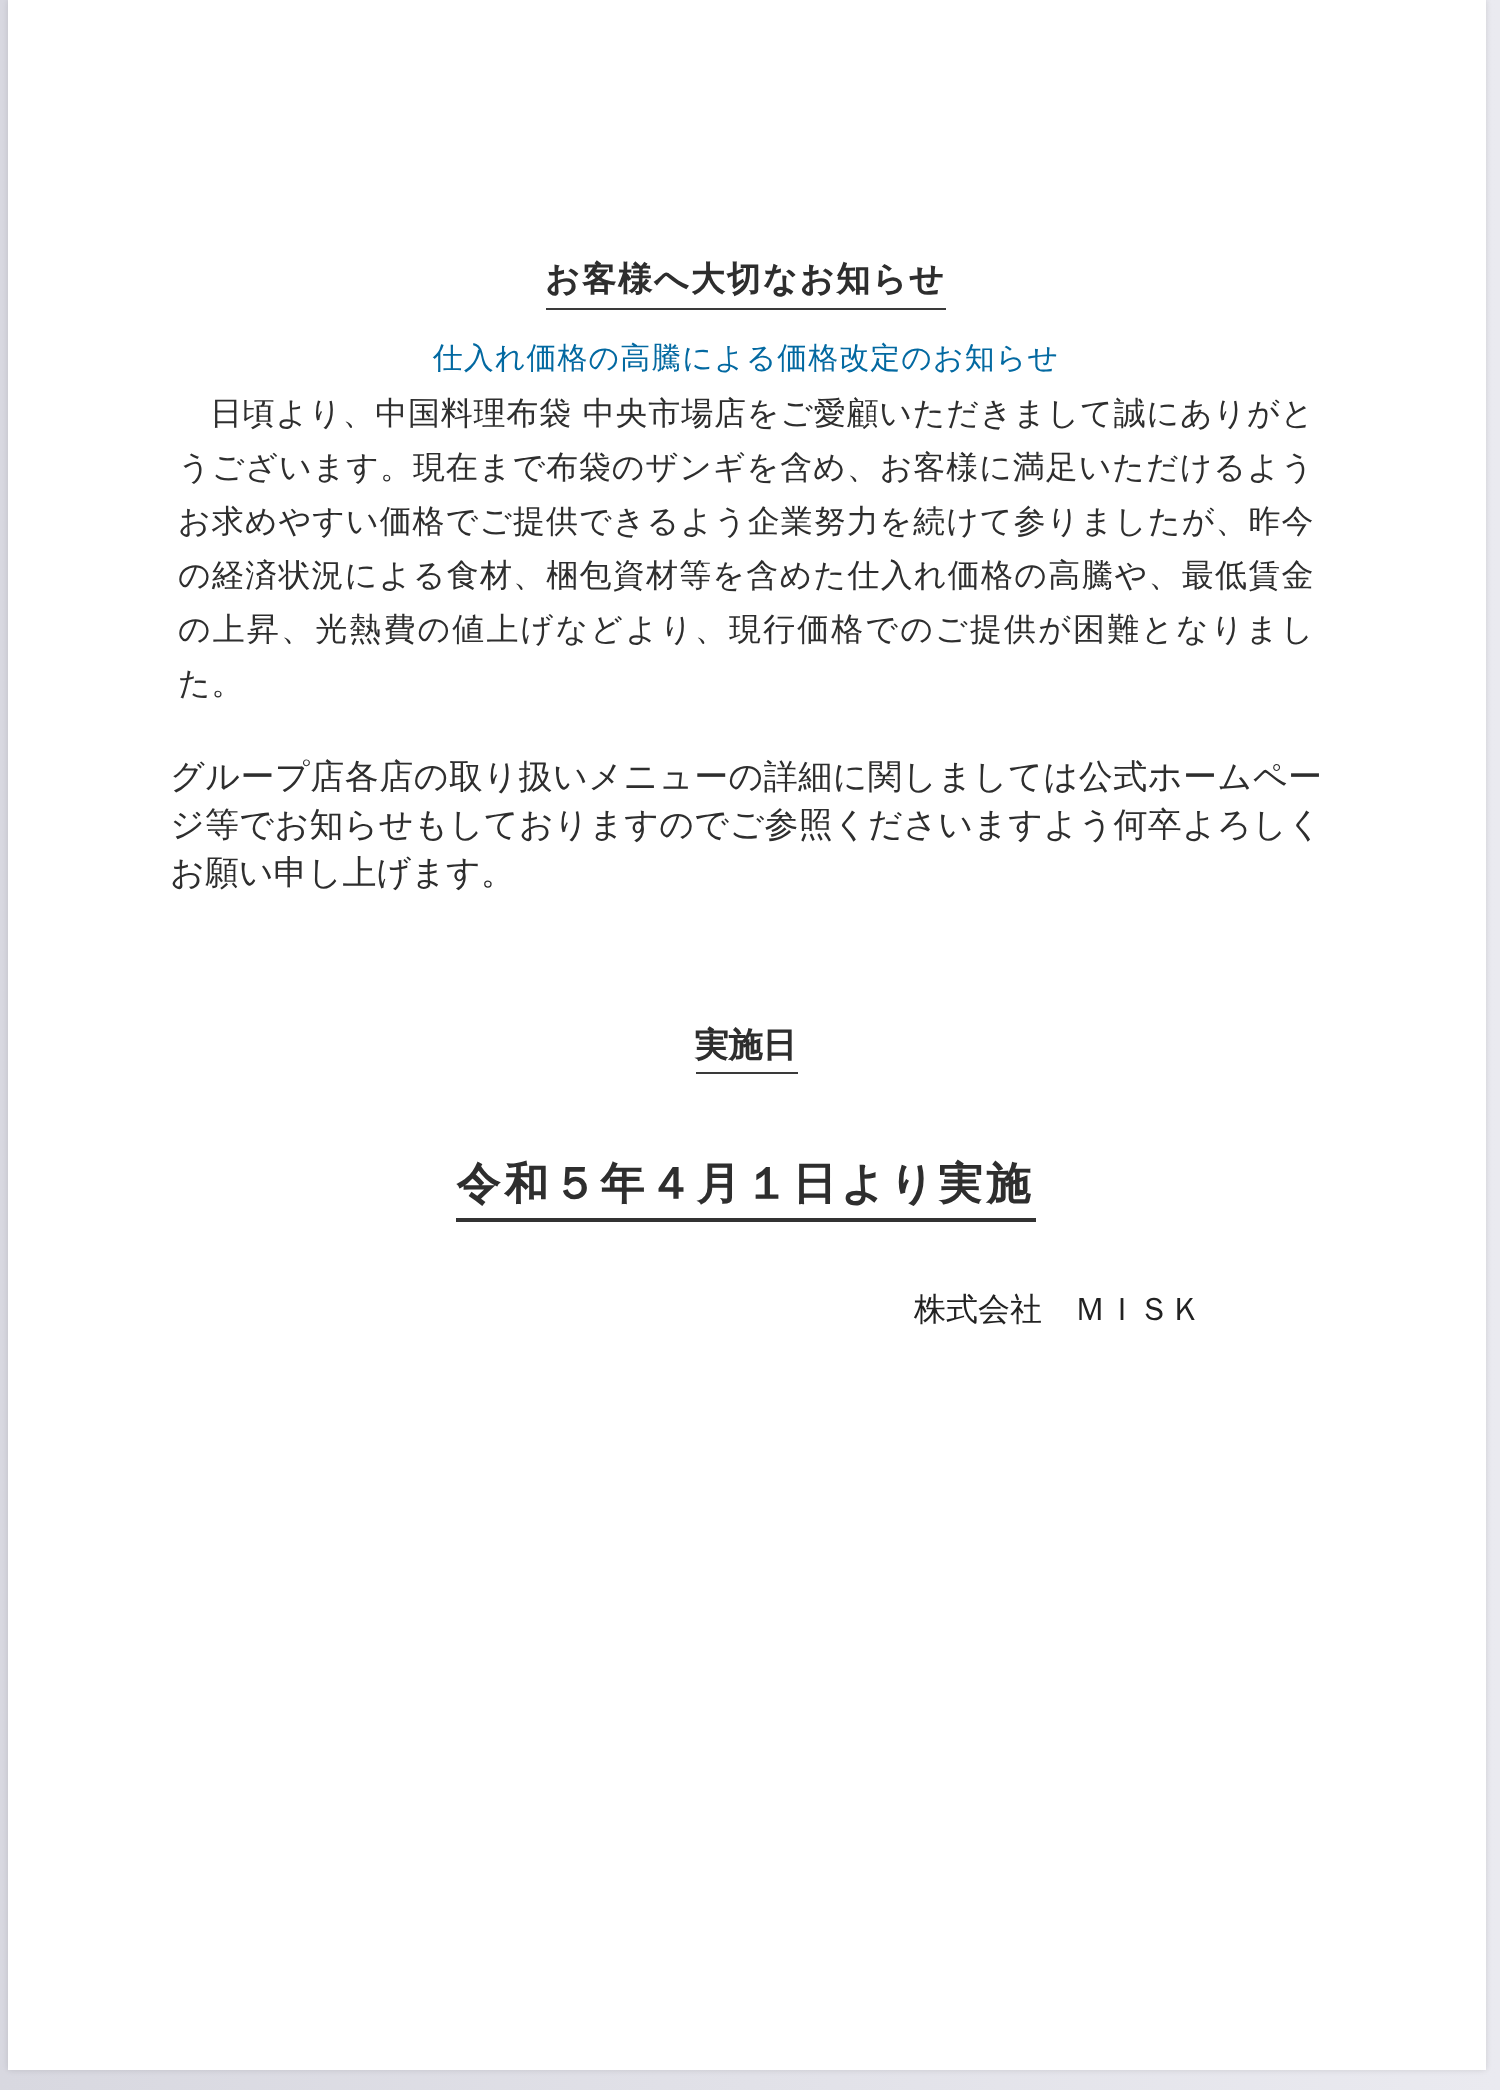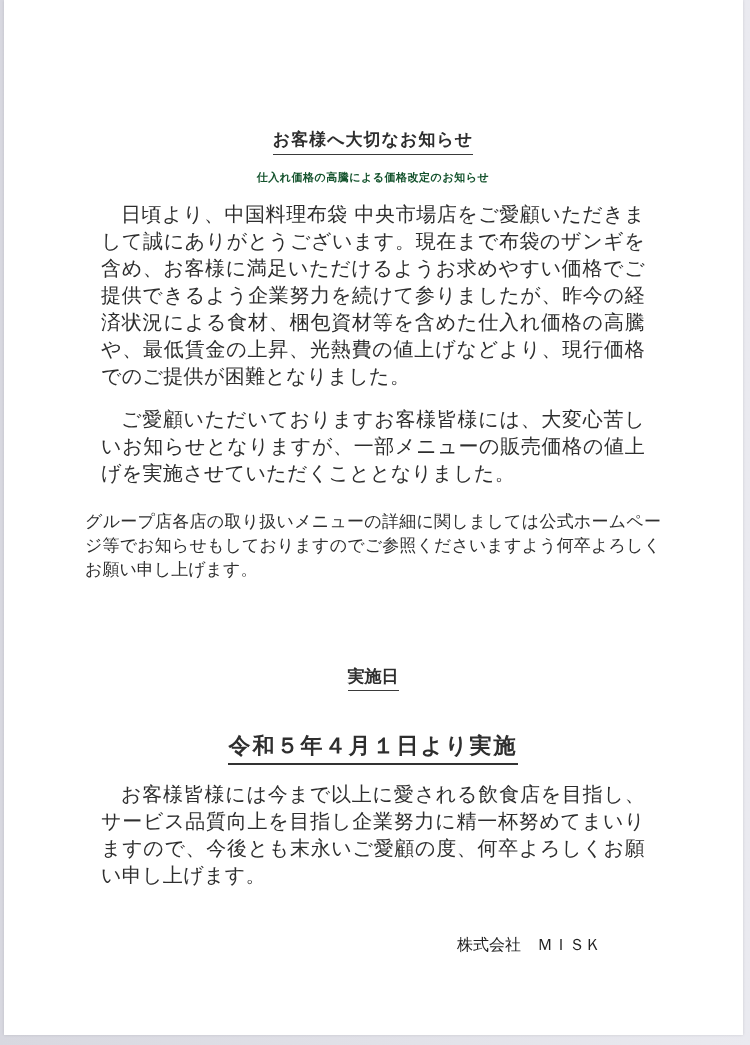--- a/index.html
+++ b/index.html
@@ -41,44 +41,44 @@
     font-weight: bold;
     letter-spacing: 1px;
   }
   .title .u {
     display: inline-block;
     padding-bottom: 3px;
     border-bottom: 1.5px solid #3a3a3a;
   }
   .subtitle {
     margin: 15px 0 0 0;
-    font-size: 11px;
-    font-weight: bold;
-    color: #14532d;
+    font-size: 15px;
+    font-weight: normal;
+    color: #0369a1;
     letter-spacing: 0.5px;
   }
   p.body {
-    font-size: 20px;
+    font-size: 16px;
     line-height: 27px;
     text-align: justify;
     letter-spacing: 0.3px;
-    margin: 16px;
+    margin: 4px;
   }
   p.indent { text-indent: 1em; }
   .p1 { margin-top: 26px; }
   .p2 { margin-top: 12px; }
   .p3 { margin-top: 14px; }
   p.small {
     font-size: 17px;
     line-height: 24px;
     text-align: justify;
     margin: 22px 0 0 0;
   }
   .date-heading {
-    margin: 84px 0 0 0;
+    margin: 62px 0 0 0;
     font-size: 17px;
     font-weight: bold;
   }
   .date-heading .u {
     display: inline-block;
     padding-bottom: 2px;
     border-bottom: 1.5px solid #3a3a3a;
   }
   .date-line {
     margin: 40px 0 0 0;
@@ -86,21 +86,21 @@
     font-weight: bold;
     letter-spacing: 2px;
   }
   .date-line .u {
     display: inline-block;
     padding-bottom: 2px;
     border-bottom: 2px solid #333333;
   }
   .closing { margin-top: 44px; }
   .signature {
-    margin: 40px 0 0 372px;
+    margin: 28px 0 0 372px;
     font-family: "DejaVu Sans", "Liberation Sans", sans-serif;
     font-size: 16px;
     line-height: 31px;
     color: #222222;
     white-space: nowrap;
   }
 </style>
 </head>
 <body>
 
@@ -109,34 +109,32 @@
     <div class="content">
 
       <div class="title center">
         <span class="u">お客様へ大切なお知らせ</span>
       </div>
 
       <div class="subtitle center">仕入れ価格の高騰による価格改定のお知らせ</div>
 
       <p class="body indent p1">日頃より、中国料理布袋 中央市場店をご愛顧いただきまして誠にありがとうございます。現在まで布袋のザンギを含め、お客様に満足いただけるようお求めやすい価格でご提供できるよう企業努力を続けて参りましたが、昨今の経済状況による食材、梱包資材等を含めた仕入れ価格の高騰や、最低賃金の上昇、光熱費の値上げなどより、現行価格でのご提供が困難となりました。</p>
 
-      <p class="body indent p2">ご愛顧いただいておりますお客様皆様には、大変心苦しいお知らせとなりますが、一部メニューの販売価格の値上げを実施させていただくこととなりました。</p>
 
 
       <p class="small">グループ店各店の取り扱いメニューの詳細に関しましては公式ホームページ等でお知らせもしておりますのでご参照くださいますよう何卒よろしくお願い申し上げます。</p>
 
       <div class="date-heading center">
         <span class="u">実施日</span>
       </div>
 
       <div class="date-line center">
         <span class="u">令和５年４月１日より実施</span>
       </div>
 
-      <p class="body indent closing">お客様皆様には今まで以上に愛される飲食店を目指し、サービス品質向上を目指し企業努力に精一杯努めてまいりますので、今後とも末永いご愛顧の度、何卒よろしくお願い申し上げます。</p>
 
       <div class="signature">
         <div>株式会社　ＭＩＳＫ</div>
       </div>
 
     </div>
   </div>
 </div>
 
 </body></html>

